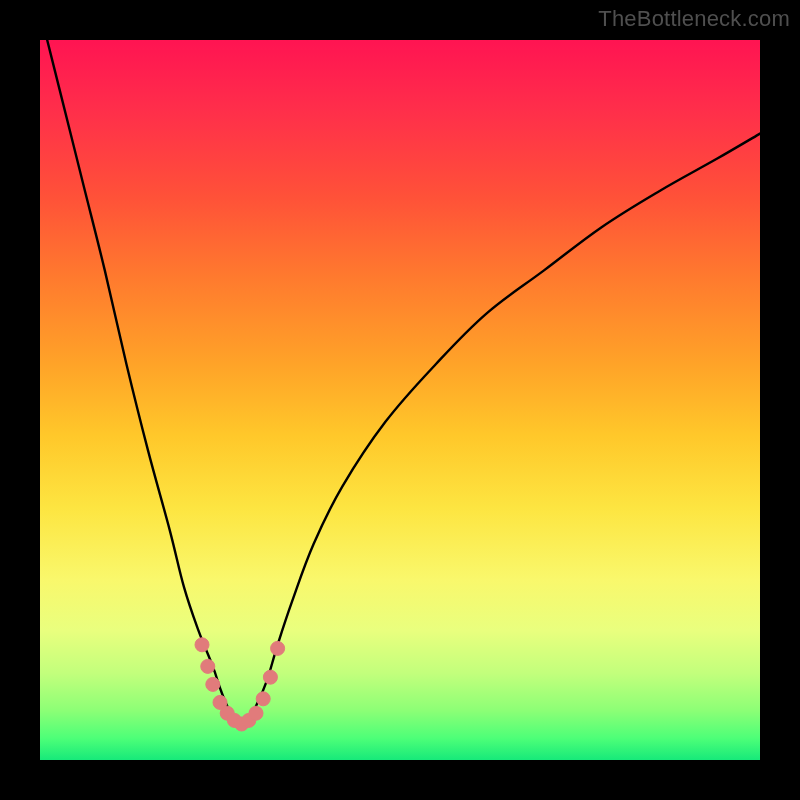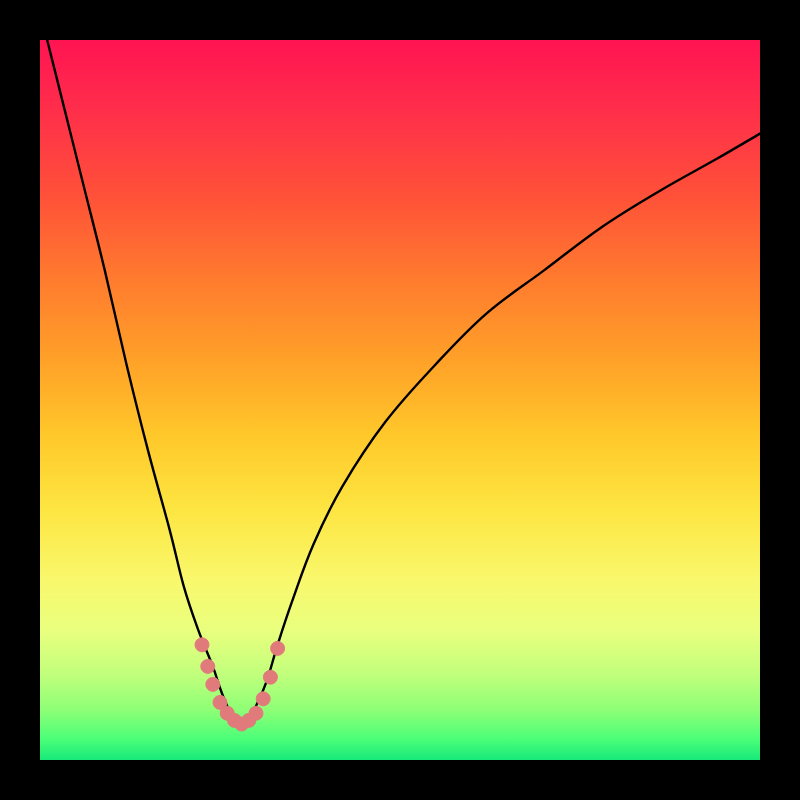--- a/index.html
+++ b/index.html
@@ -67,20 +67,21 @@
     font-size: 22px;
     font-weight: 500;
     letter-spacing: 0.2px;
     user-select: none;
   }
 </style>
 </head>
 <body>
 
 <div class="frame">
+  <div class="watermark">TheBottleneck.com</div>
   <div class="plot">
     <svg class="curve" viewBox="0 0 720 720">
       <path id="curve-path" class="curve-path" d="M 0.00 -28.80 C 3.89 -13.25, 13.82 26.50, 21.60 57.60 C 29.38 88.70, 35.42 112.90, 43.20 144.00 C 50.98 175.10, 57.02 198.00, 64.80 230.40 C 72.58 262.80, 78.62 291.60, 86.40 324.00 C 94.18 356.40, 100.22 380.59, 108.00 410.40 C 115.78 440.21, 123.12 464.98, 129.60 489.60 C 136.08 514.22, 138.82 529.06, 144.00 547.20 C 149.18 565.34, 153.22 576.14, 158.40 590.40 C 163.58 604.66, 168.91 616.03, 172.80 626.40 C 176.69 636.77, 177.41 640.87, 180.00 648.00 C 182.59 655.13, 184.61 660.82, 187.20 666.00 C 189.79 671.18, 191.81 673.56, 194.40 676.80 C 196.99 680.04, 199.01 684.00, 201.60 684.00 C 204.19 684.00, 206.21 680.04, 208.80 676.80 C 211.39 673.56, 212.76 672.48, 216.00 666.00 C 219.24 659.52, 222.91 651.82, 226.80 640.80 C 230.69 629.78, 233.06 619.06, 237.60 604.80 C 242.14 590.54, 245.52 579.74, 252.00 561.60 C 258.48 543.46, 264.53 524.74, 273.60 504.00 C 282.67 483.26, 289.44 468.43, 302.40 446.40 C 315.36 424.37, 328.75 403.63, 345.60 381.60 C 362.45 359.57, 377.86 343.44, 396.00 324.00 C 414.14 304.56, 426.96 290.45, 446.40 273.60 C 465.84 256.75, 483.26 245.95, 504.00 230.40 C 524.74 214.85, 540.86 201.46, 561.60 187.20 C 582.34 172.94, 598.46 163.51, 619.20 151.20 C 639.94 138.89, 658.66 129.17, 676.80 118.80 C 694.94 108.43, 712.22 98.14, 720.00 93.60"></path>
       <g id="markers">
           <circle cx="162.00" cy="604.80" r="7" class="marker"></circle>
           <circle cx="167.76" cy="626.40" r="7" class="marker"></circle>
           <circle cx="172.80" cy="644.40" r="7" class="marker"></circle>
           <circle cx="180.00" cy="662.40" r="7" class="marker"></circle>
           <circle cx="187.20" cy="673.20" r="7" class="marker"></circle>
           <circle cx="194.40" cy="680.40" r="7" class="marker"></circle>

